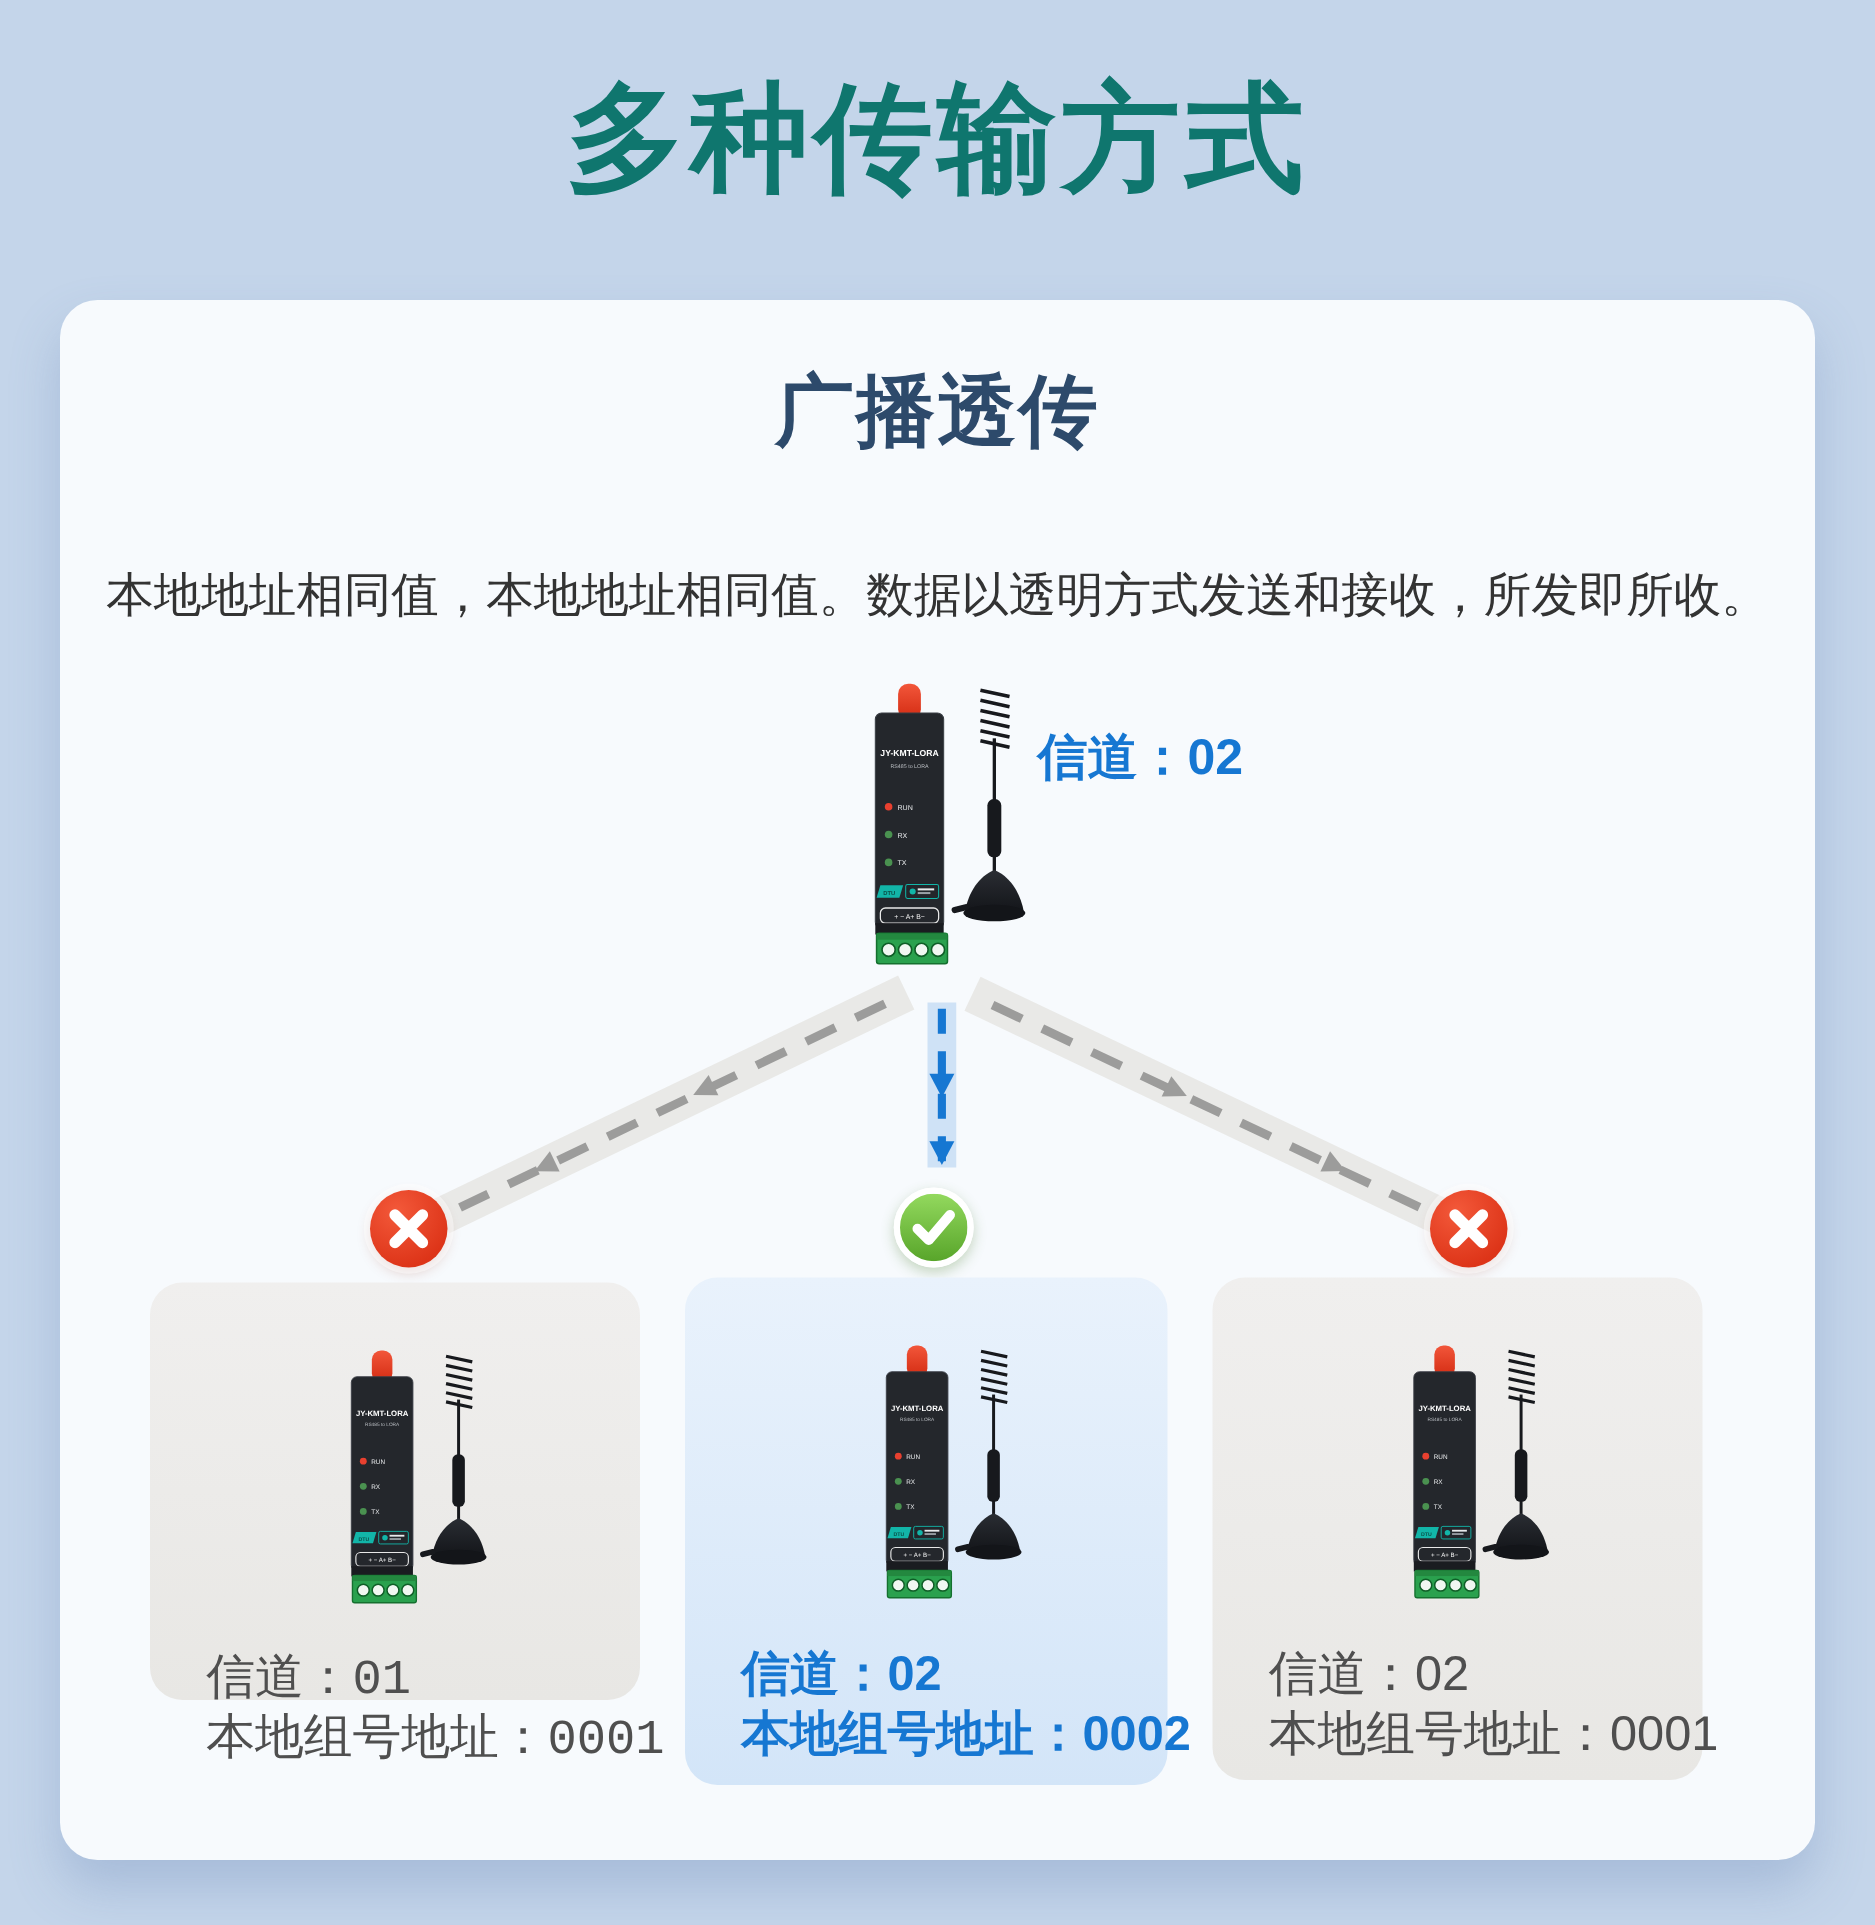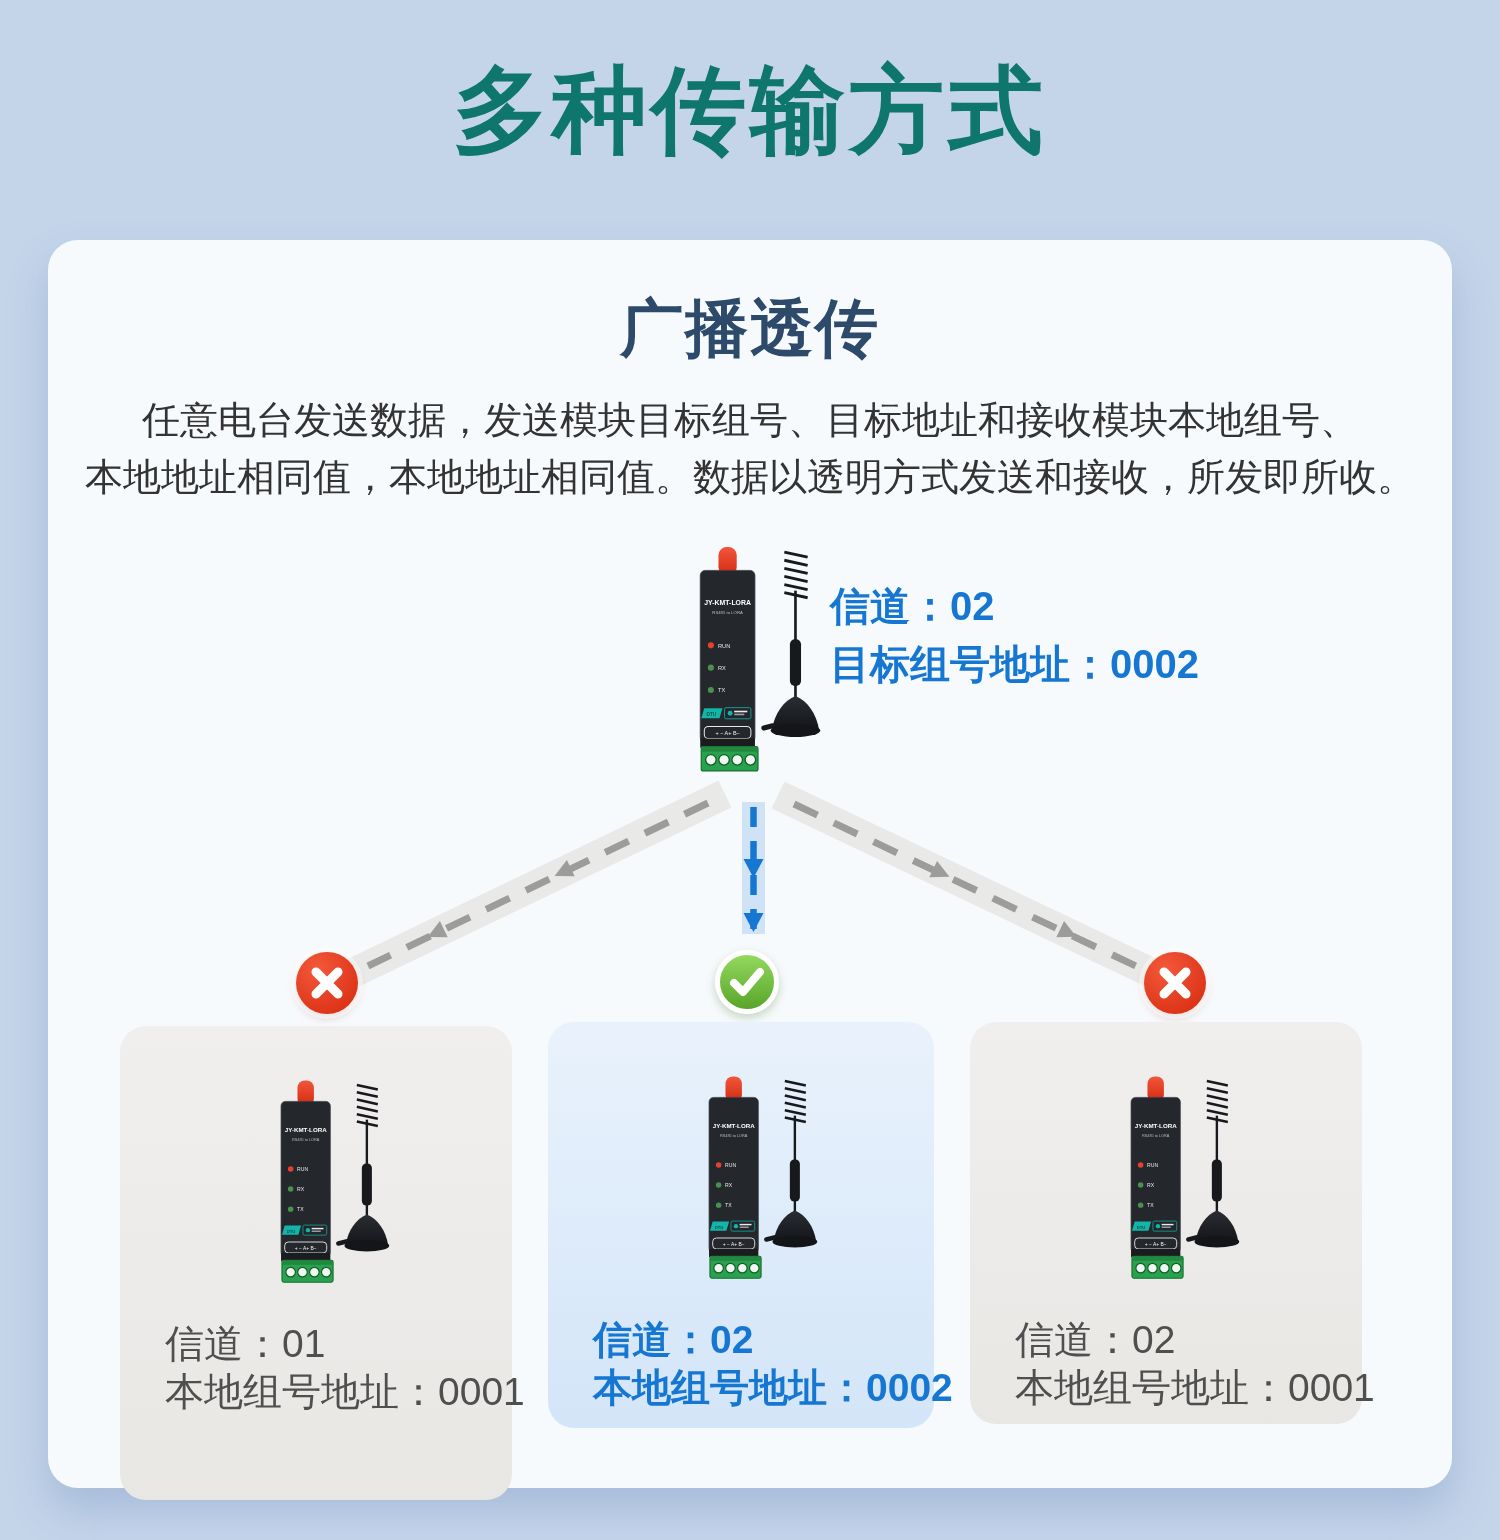--- a/index.html
+++ b/index.html
@@ -33,21 +33,21 @@
     box-shadow:0 4px 10px rgba(80,130,50,.3);}
   .status svg{display:block;width:100%;height:100%;}
   .x-left{left:248px;top:712px;}
   .x-right{left:1096px;top:712px;}
   .check-mid{left:667px;top:710px;}
 
   
   .receiver{position:absolute;border-radius:26px;}
   .receiver-gray{background:linear-gradient(180deg,#f0efee 0%,#e8e7e4 100%);}
   .receiver-blue{background:linear-gradient(180deg,#e9f2fc 0%,#d3e5f8 100%);}
-  .receiver-1{left:72px;top:786px;width:392px;height:474px;}
+  .receiver-1{left:72px;top:786px;width:392px;height:334px;font-family:Liberation Mono, monospace;}
   .receiver-2{left:500px;top:782px;width:386px;height:406px;}
   .receiver-3{left:922px;top:782px;width:392px;height:402px;}
   .receiver .device{position:absolute;left:150px;top:48px;width:128px;height:210px;}
   .receiver .labels{position:absolute;left:45px;top:294px;}
   .recv-label{font-size:39px;line-height:48px;font-weight:500;margin:0;color:#4f4f4f;white-space:nowrap;}
   .receiver-blue .recv-label{color:#1677d2;font-weight:600;}
 
   svg text{font-family:"Liberation Sans","DejaVu Sans",sans-serif;}
 </style>
 </head>
@@ -55,21 +55,21 @@
 
 <div class="page">
 
   <h1 class="page-title">多种传输方式</h1>
 
   <div class="main-card">
 
     <h2 class="section-title">广播透传</h2>
 
     <p class="description">
-      <span>任意电台发送数据，发送模块目标组号、目标地址和接收模块本地组号、</span><br>
+      <br>
       <span>本地地址相同值，本地地址相同值。数据以透明方式发送和接收，所发即所收。</span>
     </p>
 
     <svg width="0" height="0" style="position:absolute" aria-hidden="true">
       <defs>
         <linearGradient id="redGrad" x1="0" y1="0" x2="0" y2="1">
           <stop offset="0" stop-color="#f2563a"></stop>
             <stop offset="1" stop-color="#d32b12"></stop>
         </linearGradient>
         <linearGradient id="domeGrad" x1="0" y1="0" x2="0" y2="1">
@@ -118,21 +118,20 @@
           </g>
         </symbol>
       </defs>
     </svg>
 
     <svg class="sender-device" viewBox="0 0 140 230">
       <use href="#device-sym"></use>
     </svg>
     <div class="sender-info">
       <p class="blue-label">信道：02</p>
-      <p class="blue-label">目标组号地址：0002</p>
     </div>
 
     <svg class="arrows" viewBox="0 0 1404 250">
       <g>
         <line x1="677" y1="14" x2="305" y2="193" stroke="#e9e9e7" stroke-width="30"></line>
         <line x1="660" y1="23" x2="320" y2="186" stroke="#9c9c9b" stroke-width="7" stroke-dasharray="26 18"></line>
         <polygon points="-2,-9 16,0 -2,9" fill="#9c9c9b" transform="translate(521,89) rotate(154.3)"></polygon>
         <polygon points="-2,-9 16,0 -2,9" fill="#9c9c9b" transform="translate(394,150) rotate(154.3)"></polygon>
       </g>
       <g>

